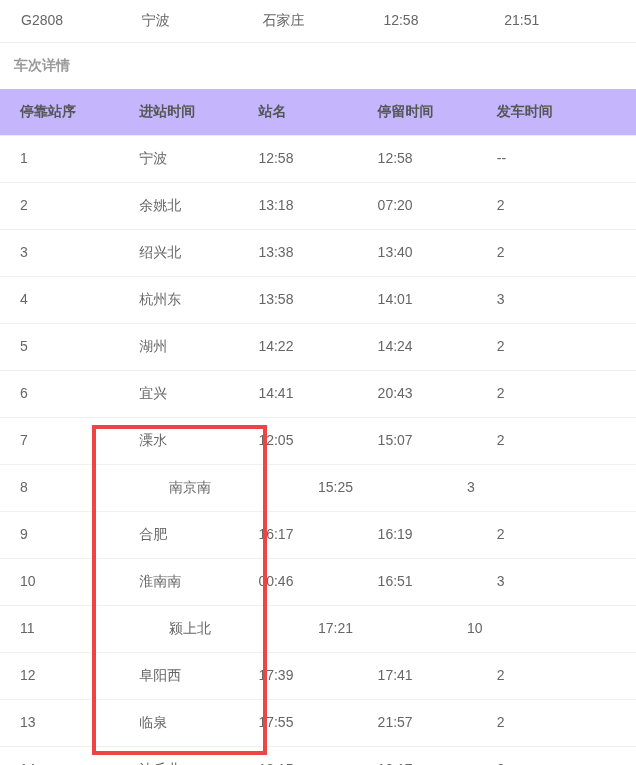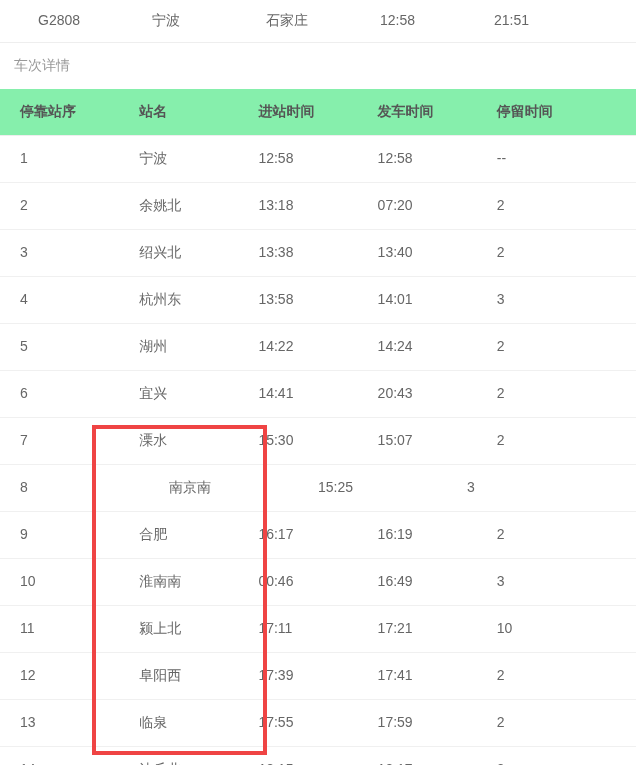--- a/index.html
+++ b/index.html
@@ -11,40 +11,41 @@
       font-family: -apple-system, BlinkMacSystemFont, "Segoe UI", "Microsoft YaHei", sans-serif;
       background: #fff;
       width: 636px;
       color: #333;
     }
     .container {
       position: relative;
     }
     .summary-row {
       display: flex;
-      padding: 12px 28px;
+      padding: 12px 11px;
       font-size: 14px;
       color: #666;
       border-bottom: 1px solid #eee;
     }
     .summary-row > div {
       flex: 1;
     }
     .summary-row > div:first-child {
       padding-left: 10px;
     }
     .section-title {
       padding: 14px 14px;
       font-size: 14px;
       color: #999;
+      font-weight: bold;
     }
     .header-row {
       display: flex;
       padding: 14px 20px;
-      background: #86efac;
+      background: #c4b5fd;
       font-size: 14px;
       font-weight: 600;
       color: #555;
       border-bottom: 1px solid #eee;
     }
     .header-row > div {
       flex: 1;
     }
     .data-row {
       display: flex;
@@ -76,24 +77,24 @@
     <div>宁波</div>
     <div>石家庄</div>
     <div>12:58</div>
     <div>21:51</div>
   </div>
 
   <div class="section-title">车次详情</div>
 
   <div class="header-row">
     <div>停靠站序</div>
+    <div>进站时间</div>
     <div>站名</div>
-    <div>进站时间</div>
+    <div>停留时间</div>
     <div>发车时间</div>
-    <div>停留时间</div>
   </div>
 
   <div id="stops-body">
       <div class="data-row">
         <div>1</div>
         <div>宁波</div>
         <div>12:58</div>
         <div>12:58</div>
         <div>--</div>
       </div>
@@ -128,63 +129,62 @@
       <div class="data-row">
         <div>6</div>
         <div>宜兴</div>
         <div>14:41</div>
         <div>20:43</div>
         <div>2</div>
       </div>
       <div class="data-row">
         <div>7</div>
         <div>溧水</div>
-        <div>15:30</div>
+        <div>12:05</div>
         <div>15:07</div>
         <div>2</div>
       </div>
       <div class="data-row">
         <div>8</div>
         <div>南京南</div>
         <div>15:25</div>
         <div>3</div>
       </div>
       <div class="data-row">
         <div>9</div>
         <div>合肥</div>
         <div>16:17</div>
         <div>16:19</div>
         <div>2</div>
       </div>
       <div class="data-row">
         <div>10</div>
         <div>淮南南</div>
         <div>00:46</div>
-        <div>16:49</div>
+        <div>16:51</div>
         <div>3</div>
       </div>
       <div class="data-row">
         <div>11</div>
         <div>颍上北</div>
-        <div>17:11</div>
         <div>17:21</div>
         <div>10</div>
       </div>
       <div class="data-row">
         <div>12</div>
         <div>阜阳西</div>
         <div>17:39</div>
         <div>17:41</div>
         <div>2</div>
       </div>
       <div class="data-row">
         <div>13</div>
         <div>临泉</div>
         <div>17:55</div>
-        <div>17:59</div>
+        <div>21:57</div>
         <div>2</div>
       </div>
       <div class="data-row">
         <div>14</div>
         <div>沈丘北</div>
         <div>18:15</div>
         <div>18:17</div>
         <div>2</div>
       </div>
     </div>

